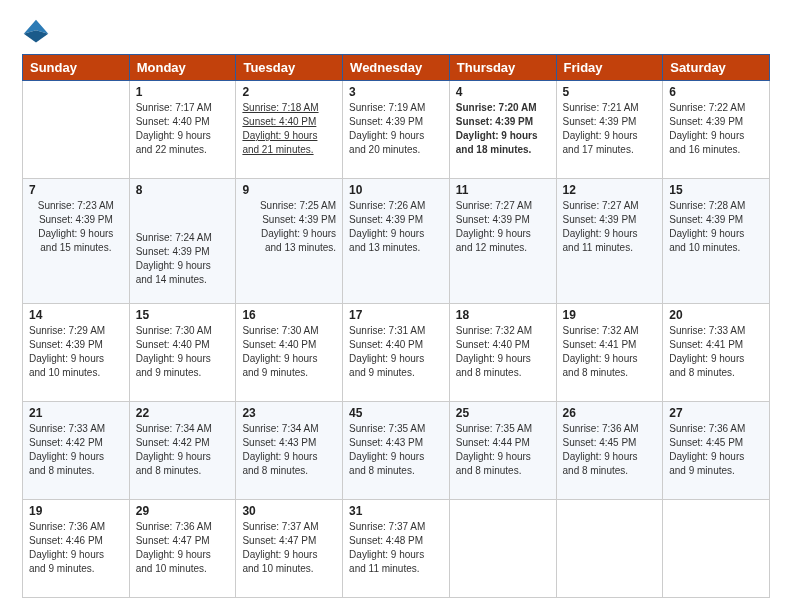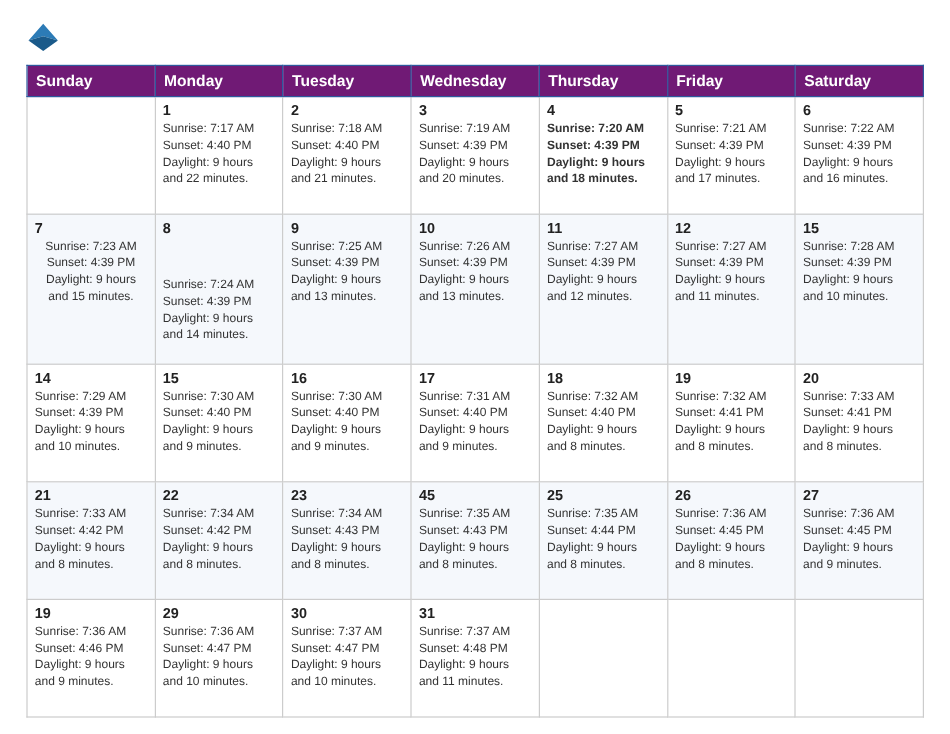--- a/index.html
+++ b/index.html
@@ -93,21 +93,21 @@
     }
     .empty-cell {
       background: #f9f9f9;
     }
     tr:nth-child(even) td {
       background-color: #f5f8fc;
     }
     tr:nth-child(odd) td {
       background-color: #fff;
     }
-    .calendar thead tr th { background: #701a75; }
+    .calendar thead tr th { background: #c2410c; }
   </style>
 </head>
 <body>
 
 <div class="page">
   <div class="top-section">
     <div class="logo">
       <svg class="logo-icon" viewBox="0 0 32 32" xmlns="http://www.w3.org/2000/svg">
         <polygon points="16,2 30,18 16,14 2,18" fill="#2c7bb6"></polygon>
         <polygon points="16,14 30,18 16,28 2,18" fill="#1a5a8a"></polygon>
@@ -139,21 +139,21 @@
           <td class="empty-cell"></td>
           <td>
             <span class="day-num">1</span>
             <div class="cell-text" style="white-space: pre-line;">Sunrise: 7:17 AM
 Sunset: 4:40 PM
 Daylight: 9 hours
 and 22 minutes.</div>
           </td>
           <td>
             <span class="day-num">2</span>
-            <div class="cell-text" style="white-space: pre-line;">Sunrise: 7:18 AM
+            <div class="cell-text" style="white-space: pre-line; text-decoration: underline;">Sunrise: 7:18 AM
 Sunset: 4:40 PM
 Daylight: 9 hours
 and 21 minutes.</div>
           </td>
           <td>
             <span class="day-num">3</span>
             <div class="cell-text" style="white-space: pre-line;">Sunrise: 7:19 AM
 Sunset: 4:39 PM
 Daylight: 9 hours
 and 20 minutes.</div>
@@ -190,21 +190,21 @@
           </td>
           <td>
             <span class="day-num">8</span>
             <div class="cell-text" style="white-space: pre-line; margin-top: 34px;">Sunrise: 7:24 AM
 Sunset: 4:39 PM
 Daylight: 9 hours
 and 14 minutes.</div>
           </td>
           <td>
             <span class="day-num">9</span>
-            <div class="cell-text" style="white-space: pre-line;">Sunrise: 7:25 AM
+            <div class="cell-text" style="white-space: pre-line; text-align: right;">Sunrise: 7:25 AM
 Sunset: 4:39 PM
 Daylight: 9 hours
 and 13 minutes.</div>
           </td>
           <td>
             <span class="day-num">10</span>
             <div class="cell-text" style="white-space: pre-line;">Sunrise: 7:26 AM
 Sunset: 4:39 PM
 Daylight: 9 hours
 and 13 minutes.</div>

